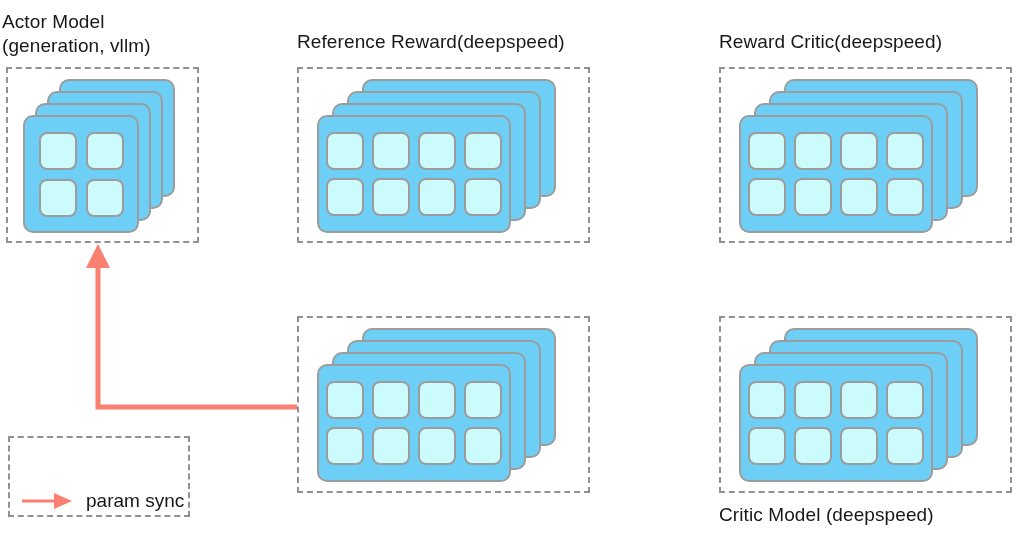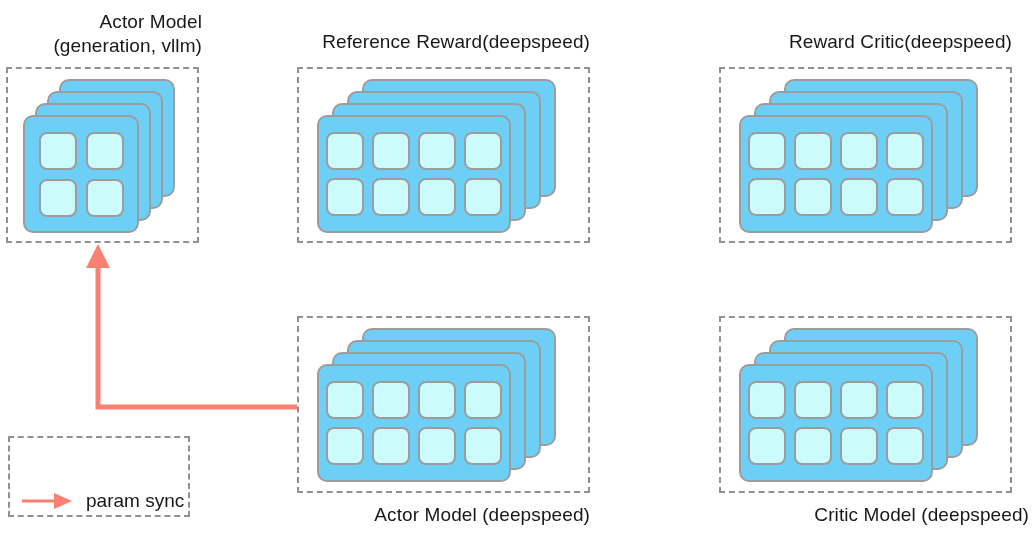--- a/index.html
+++ b/index.html
@@ -17,21 +17,21 @@
     position: relative;
     width: 1032px;
     height: 546px;
     background: #ffffff;
     overflow: hidden;
   }
 
   
   .group-title {
     position: absolute;
-    text-align: right;
+    text-align: left;
     font-size: 19px;
     line-height: 24px;
     color: #181818;
     white-space: pre-line;
     letter-spacing: 0.1px;
   }
 
   
   .dashed-box {
     position: absolute;
@@ -177,42 +177,41 @@
         <div class="cell"></div>
         <div class="cell"></div>
         <div class="cell"></div>
         <div class="cell"></div>
         <div class="cell"></div>
         <div class="cell"></div>
       </div>
     </div>
   </div>
 
-  <div class="group-title" style="left:297px; top:503px; width:293px;">Actor Model (deepspeed)</div>
 
   <div class="dashed-box" style="left:719px; top:316px; width:293px; height:177px;">
     <div class="stack" style="left:0; top:0; width:100%; height:100%;">
       <div class="card" style="left:63px; top:10px; width:194px; height:118px;"></div>
       <div class="card" style="left:48px; top:22px; width:194px; height:118px;"></div>
       <div class="card" style="left:33px; top:34px; width:194px; height:118px;"></div>
       <div class="card card-front" style="left:18px; top:46px; width:194px; height:118px;
                   grid-template-columns:repeat(4,38px); grid-template-rows:repeat(2,38px); gap:8px 8px;">
         <div class="cell"></div>
         <div class="cell"></div>
         <div class="cell"></div>
         <div class="cell"></div>
         <div class="cell"></div>
         <div class="cell"></div>
         <div class="cell"></div>
         <div class="cell"></div>
       </div>
     </div>
   </div>
 
-  <div class="group-title" style="left:736px; top:503px; width:293px;">Critic Model (deepspeed)</div>
+  <div class="group-title" style="left:719px; top:503px; width:293px;">Critic Model (deepspeed)</div>
 
   <svg class="connector" viewBox="0 0 1032 546" width="1032" height="546">
     <path d="M 297 407 L 98 407 L 98 262" fill="none" stroke="#FA8072" stroke-width="5" stroke-linecap="butt" stroke-linejoin="miter"></path>
     <polygon points="98,244 86,268 110,268" fill="#FA8072"></polygon>
   </svg>
 
   <div class="legend-box" style="left:8px; top:436px; width:182px; height:81px;">
     <div class="legend-row">
       <svg class="legend-arrow" width="56" height="18" viewBox="0 0 56 18">
         <line x1="2" y1="9" x2="38" y2="9" stroke="#FA8072" stroke-width="3"></line>

